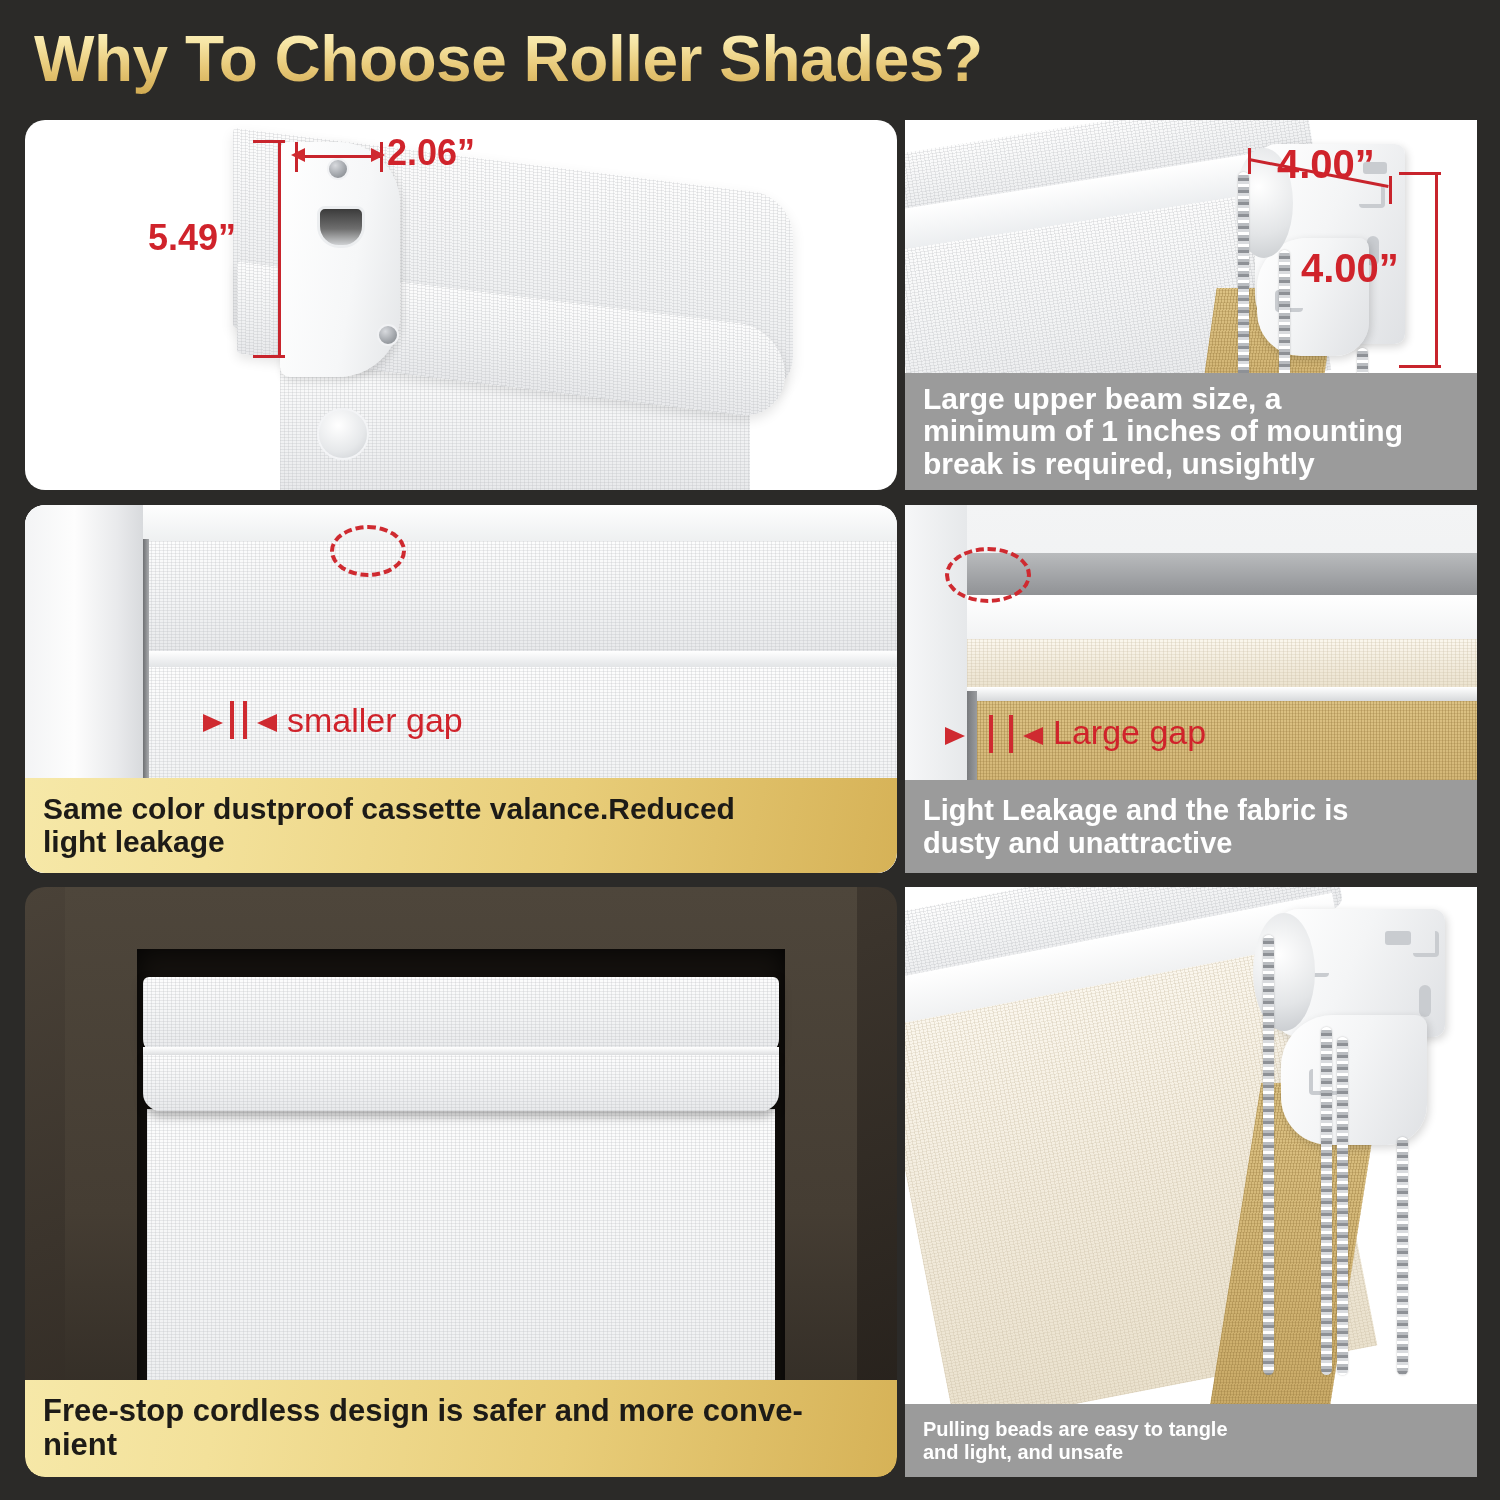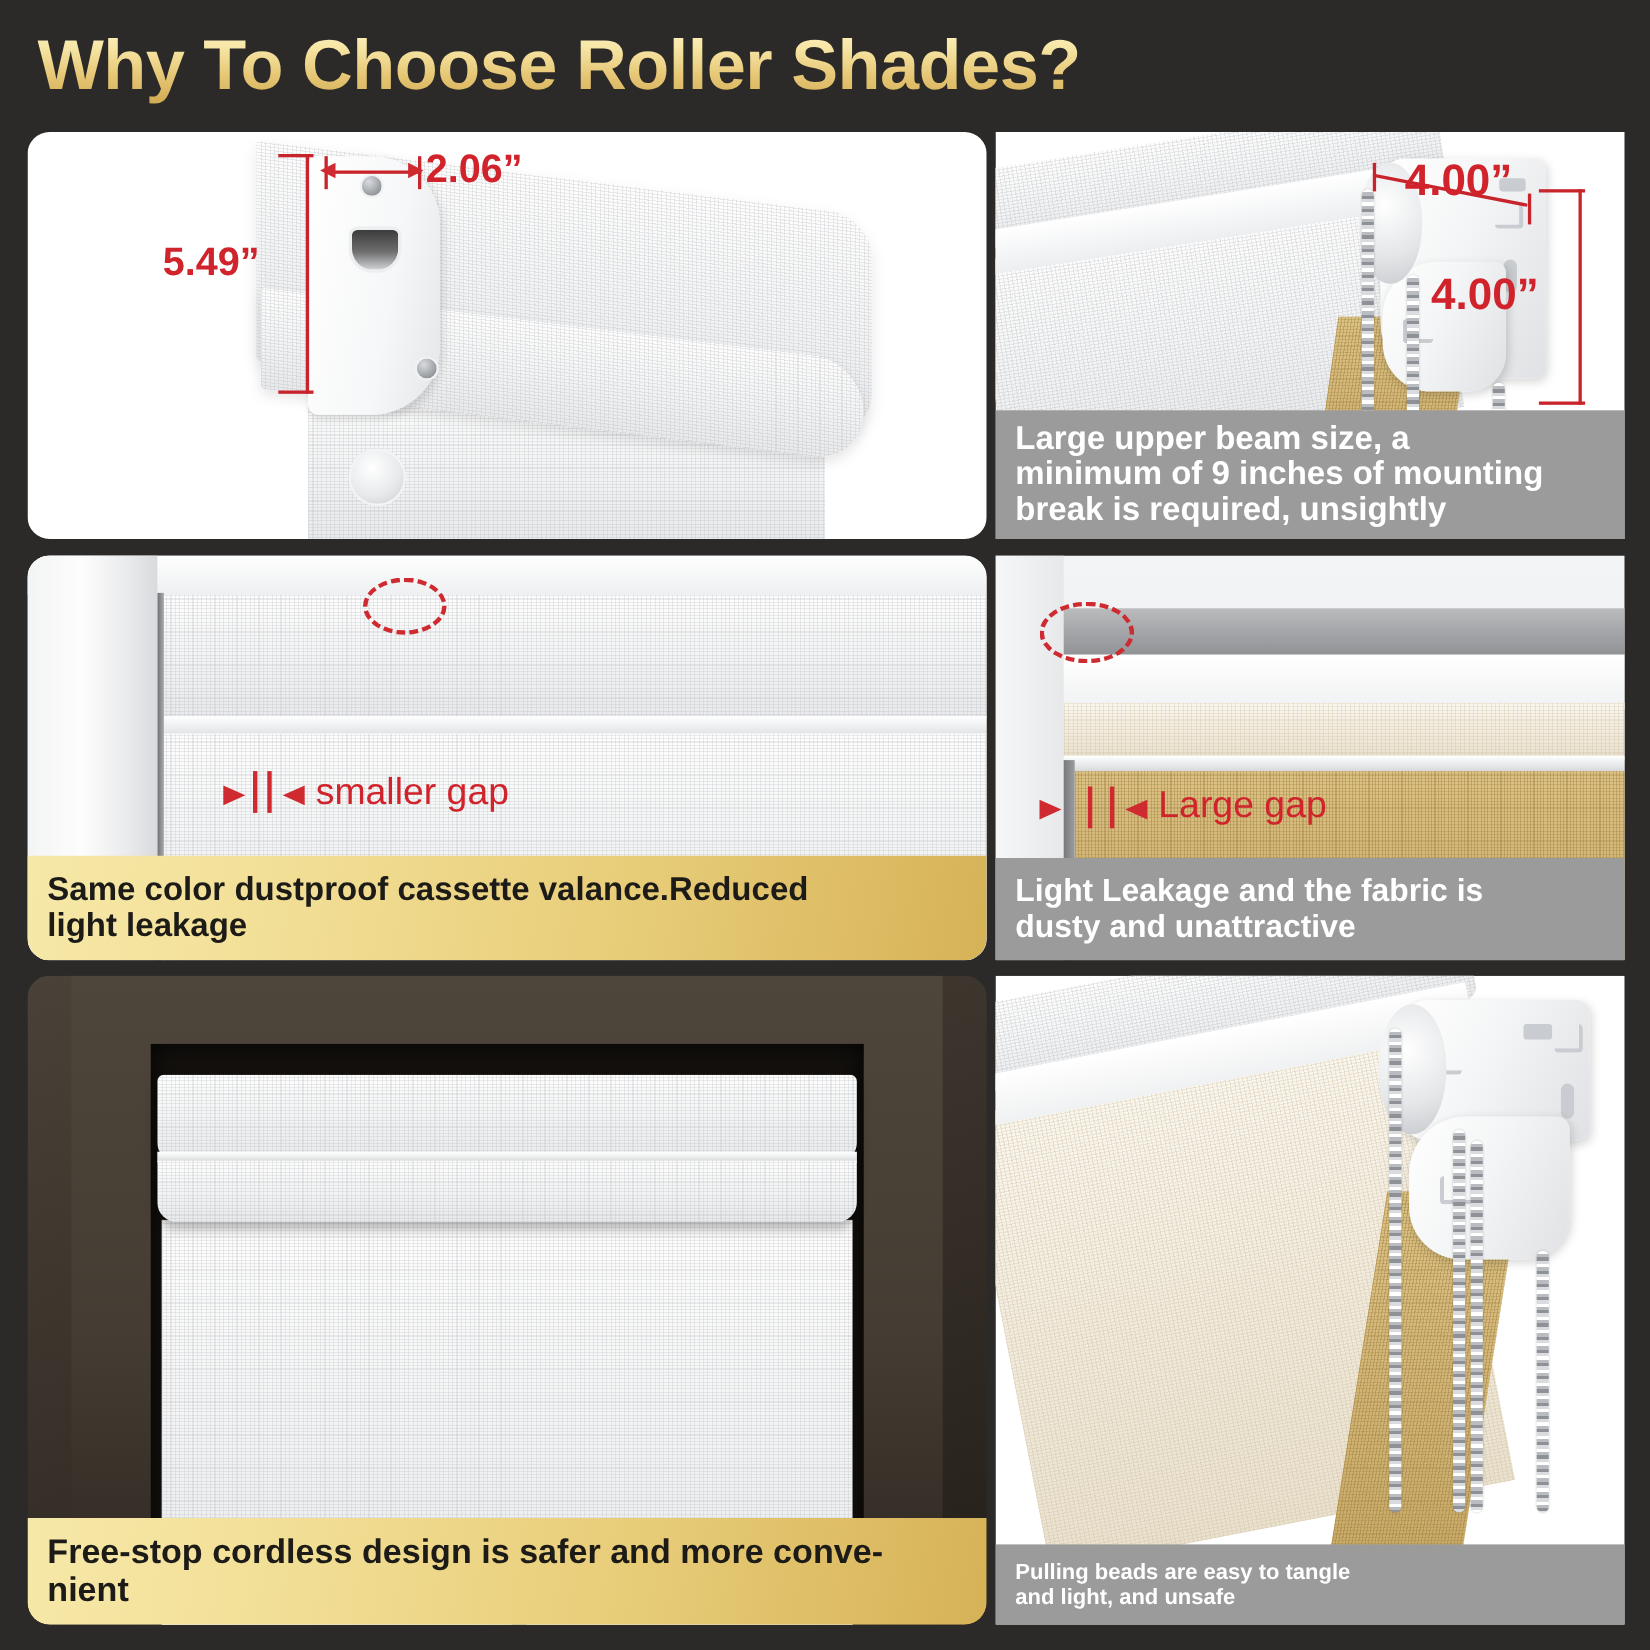--- a/index.html
+++ b/index.html
@@ -318,21 +318,21 @@
       <div class="redtxt" style="left:372px;top:22px;font-size:40px;">4.00”</div>
 
       <div class="dimline" style="left:530px;top:52px;width:3px;height:196px;"></div>
       <div class="dimline" style="left:494px;top:52px;width:42px;height:3px;"></div>
       <div class="dimline" style="left:494px;top:245px;width:42px;height:3px;"></div>
       <div class="redtxt" style="left:396px;top:126px;font-size:40px;">4.00”</div>
     </div>
 
     <div class="cap gray">
       <span class="line">Large upper beam size, a</span>
-      <span class="line">minimum of 9 inches of mounting</span>
+      <span class="line">minimum of 1 inches of mounting</span>
       <span class="line">break is required, unsightly</span>
     </div>
   </div>
 
   <div class="panel left row2 r2">
     <div class="photo">
       <div class="bgwhite"></div>
       <div class="p3-frame-top"></div>
       <div class="p3-val fabric-white"></div>
       <div class="p3-rail"></div>

